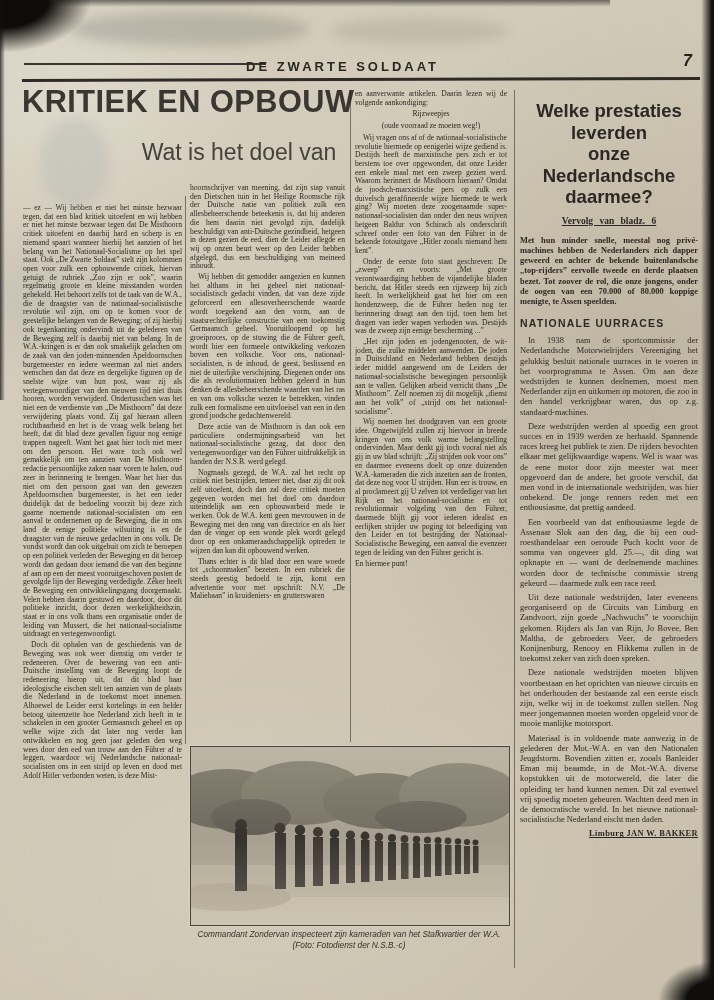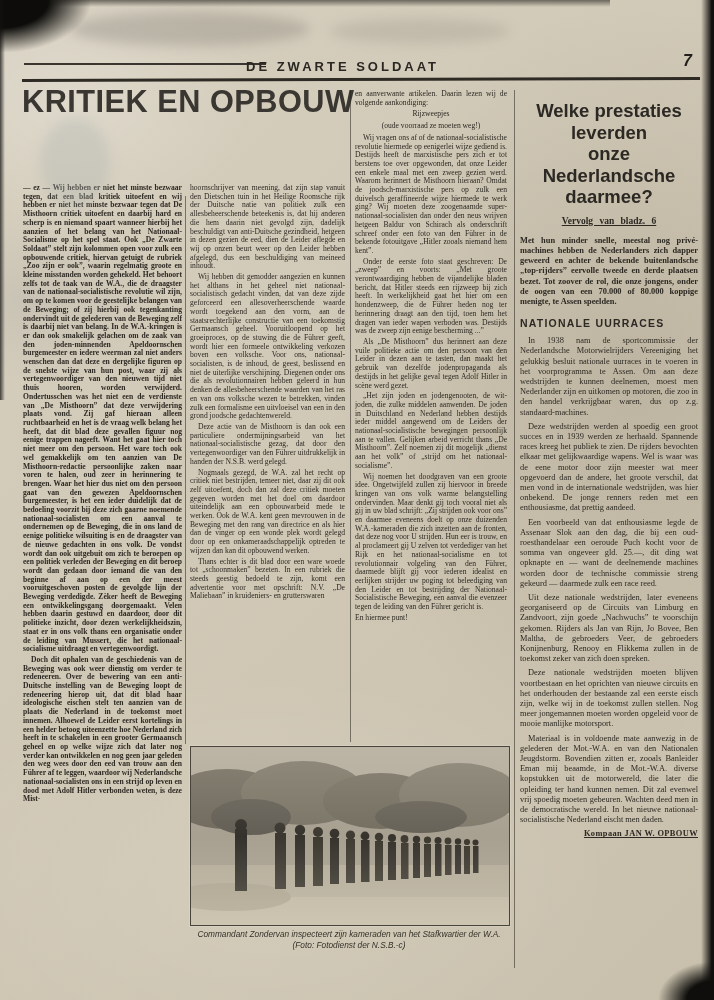--- a/index.html
+++ b/index.html
@@ -37,21 +37,21 @@
     transform:rotate(-.15deg);}
   
   .headline{position:absolute;left:22px;top:84px;width:326px;margin:0;
     font:700 31px/36px "Liberation Sans",sans-serif;letter-spacing:.5px;color:#3a3732;
     transform:scaleX(.99);transform-origin:left;white-space:nowrap;}
   .subtitle{position:absolute;left:128px;top:138px;width:222px;text-align:center;
     font:400 23px/28px "Liberation Sans",sans-serif;color:#45423b;}
   
   .col{position:absolute;overflow:hidden;color:#2c2822;
     font:7.6px/8.7px "Liberation Serif",serif;text-align:justify;}
-  .col1{left:23px;top:184px;width:159px;height:772px;font-weight:bold;}
+  .col1{left:23px;top:204px;width:159px;height:772px;}
   .col2{left:190px;top:184px;width:155px;height:548px;}
   .col3{left:355px;top:90px;width:152px;height:652px;}
   .col4{left:520px;top:90px;width:178px;height:880px;font-size:8.4px;line-height:10.2px;}
   .para{margin:0 0 2px;text-indent:8px;}
   .col4 .para{margin:0 0 4px;}
   .para.noindent{text-indent:0;}
   .para.center{text-align:center;text-indent:0;margin:3px 0;}
   .para.bold{font-weight:700;font-family:Liberation Serif, serif;}
   .para.bolditalic{font-weight:700;font-style:italic;}
   .vrule{position:absolute;width:1px;background:rgba(42,38,31,.55);}
@@ -80,20 +80,21 @@
 
 <div class="paper">
 
   <div class="thin-rule"></div>
   <div class="masthead">DE ZWARTE SOLDAAT</div>
   <div class="pageno">7</div>
   <div class="masthead-rule"></div>
 
   <h1 class="headline">KRITIEK EN OPBOUW</h1>
   <div class="subtitle">
+    <div>Wat is het doel van</div>
   </div>
 
   <div class="col col1">
       <p class="para noindent">— ez — Wij hebben er niet het minste bezwaar tegen, dat een blad kritiek uitoefent en wij hebben er niet het minste bezwaar tegen dat De Misthoorn critiek uitoefent en daarbij hard en scherp is en niemand spaart wanneer hierbij het aanzien of het belang van het Nationaal-Socialisme op het spel staat. Ook „De Zwarte Soldaat” stelt zijn kolommen open voor zulk een opbouwende critiek, hiervan getuigt de rubriek „Zoo zijn er ook”, waarin regelmatig groote en kleine misstanden worden gehekeld. Het behoort zelfs tot de taak van de W.A., die de draagster van de nationaal-socialistische revolutie wil zijn, om op te komen voor de geestelijke belangen van de Beweging; of zij hierbij ook tegenkanting ondervindt uit de gelederen van de Beweging zelf is daarbij niet van belang. In de W.A.-kringen is er dan ook smakelijk gelachen om de zaak van den joden-minnenden Apeldoornschen burgemeester en iedere weerman zal niet anders wenschen dan dat deze en dergelijke figuren op de snelste wijze van hun post, waar zij als vertegenwoordiger van den nieuwen tijd niet thuis hooren, worden verwijderd. Ondertusschen was het niet een de verdienste van „De Misthoorn” dat deze verwijdering plaats vond. Zij gaf hieraan alleen ruchtbaarheid en het is de vraag welk belang het heeft, dat dit blad deze gevallen figuur nog eenige trappen nageeft. Want het gaat hier toch niet meer om den persoon. Het ware toch ook wel gemakkelijk om ten aanzien van De Misthoorn-redactie persoonlijke zaken naar voren te halen, oud zeer in herinnering te brengen. Waar het hier dus niet om den persoon gaat van den gewezen Apeldoornschen burgemeester, is het een ieder duidelijk dat de bedoeling voorzit bij deze zich gaarne noemende nationaal-socialisten om een aanval te ondernemen op de Beweging, die in ons land de eenige politieke wilsuiting is en de draagster van de nieuwe gedachten in ons volk. De vondst wordt dan ook uitgebuit om zich te beroepen op een politiek verleden der Beweging en dit beroep wordt dan gedaan door iemand die van den beginne af aan op een der meest vooruitgeschoven posten de gevolgde lijn der Beweging verdedigde. Zèker heeft de Beweging een ontwikkelingsgang doorgemaakt. Velen hebben daarin gestuwd en daardoor, door dit politieke inzicht, door dezen werkelijkheidszin, staat er in ons volk thans een organisatie onder de leiding van Mussert, die het nationaal-socialisme uitdraagt en vertegenwoordigt.</p>
       <p class="para">Doch dit ophalen van de geschiedenis van de Beweging was ook weer dienstig om verder te redeneeren. Over de bewering van een anti-Duitsche instelling van de Beweging loopt de redeneering hierop uit, dat dit blad haar ideologische eischen stelt ten aanzien van de plaats die Nederland in de toekomst moet innemen. Alhoewel de Leider eerst kortelings in een helder betoog uiteenzette hoe Nederland zich heeft in te schakelen in een grooter Germaansch geheel en op welke wijze zich dat later nog verder kan ontwikkelen en nog geen jaar geleden den weg wees door den eed van trouw aan den Führer af te leggen, waardoor wij Nederlandsche nationaal-socialisten ons in een strijd op leven en dood met Adolf Hitler verbonden weten, is deze Mist-</p>
     </div>
   <div class="vrule vr1"></div>
   <div class="col col2">
       <p class="para noindent">hoornschrijver van meening, dat zijn stap vanuit den Dietschen tuin in het Heilige Roomsche rijk der Duitsche natie van politiek zulk een allesbeheerschende beteekenis is, dat hij anderen die hem daarin niet gevolgd zijn, dadelijk beschuldigt van anti-Duitsche gezindheid, hetgeen in dezen gezien de eed, dien de Leider aflegde en wij op onzen beurt weer op den Leider hebben afgelegd, dus een beschuldiging van meineed inhoudt.</p>
       <p class="para">Wij hebben dit gemodder aangezien en kunnen het althans in het geheel niet nationaal-socialistisch gedacht vinden, dat van deze zijde geforceerd een allesoverheerschende waarde wordt toegekend aan den vorm, aan de staatsrechterlijke constructie van een toekomstig Germaansch geheel. Vooruitloopend op het groeiproces, op de stuwing die de Führer geeft, wordt hier een formeele ontwikkeling verkozen boven een volksche. Voor ons, nationaal-socialisten, is de inhoud, de geest, beslissend en niet de uiterlijke verschijning. Diegenen onder ons die als revolutionnairen hebben geleerd in hun denken de allesbeheerschende waarden van het ras en van ons volksche wezen te betrekken, vinden zulk een formalisme een uitvloeisel van een in den grond joodsche gedachtenwereld.</p>
@@ -101,21 +102,20 @@
       <p class="para">Nogmaals gezegd, de W.A. zal het recht op critiek niet bestrijden, temeer niet, daar zij dit ook zelf uitoefent, doch dan zal deze critiek moeten gegeven worden met het doel om daardoor uiteindelijk aan een opbouwarbeid mede te werken. Ook de W.A. kent geen mevrouwen in de Beweging met den rang van directrice en als hier dan de vinger op een wonde plek wordt gelegd door op een onkameraadschappelijk optreden te wijzen dan kan dit opbouwend werken.</p>
       <p class="para">Thans echter is dit blad door een ware woede tot „schoonmaken” bezeten. In een rubriek die steeds geestig bedoeld te zijn, komt een advertentie voor met opschrift: N.V. „De Maliebaan” in kruideniers- en grutterswaren</p>
     </div>
   <div class="vrule vr2"></div>
   <div class="col col3">
       <p class="para noindent">en aanverwante artikelen. Daarin lezen wij de volgende aankondiging:</p>
       <p class="para center">Rijzweepjes</p>
       <p class="para center">(oude voorraad ze moeten weg!)</p>
       <p class="para">Wij vragen ons af of de nationaal-socialistische revolutie hiermede op eenigerlei wijze gediend is. Destijds heeft de marxistische pers zich er tot berstens toe over opgewonden, dat onze Leider een enkele maal met een zweep gezien werd. Waarom herinnert de Misthoorn hieraan? Omdat de joodsch-marxistische pers op zulk een duivelsch geraffineerde wijze hiermede te werk ging? Wij moeten deze zoogenaamde super-nationaal-socialisten dan onder den neus wrijven hetgeen Baldur von Schirach als onderschrift schreef onder een foto van den Führer in de bekende fotouitgave „Hitler zooals niemand hem kent”.</p>
       <p class="para">Onder de eerste foto staat geschreven: De „zweep” en voorts: „Met groote verontwaardiging hebben de vijandelijke bladen bericht, dat Hitler steeds een rijzweep bij zich heeft. In werkelijkheid gaat het hier om een hondenzweep, die de Führer heden nog ter herinnering draagt aan den tijd, toen hem het dragen van ieder wapen verboden was. Destijds was de zweep zijn eenige bescherming ...”</p>
-      <p class="para">Als „De Misthoorn” dus herinnert aan deze vuile politieke actie om den persoon van den Leider in dezen aan te tasten, dan maakt het gebruik van dezelfde jodenpropaganda als destijds in het gelijke geval tegen Adolf Hitler in scène werd gezet.</p>
       <p class="para">„Het zijn joden en jodengenooten, de wit-joden, die zulke middelen aanwenden. De joden in Duitschland en Nederland hebben destijds ieder middel aangewend om de Leiders der nationaal-socialistische bewegingen persoonlijk aan te vallen. Gelijken arbeid verricht thans „De Misthoorn”. Zelf noemen zij dit mogelijk „dienst aan het volk” of „strijd om het nationaal-socialisme”.</p>
       <p class="para">Wij noemen het doodgraven van een groote idee. Ongetwijfeld zullen zij hiervoor in breede kringen van ons volk warme belangstelling ondervinden. Maar denkt gij toch vooral niet als gij in uw blad schrijft: „Zij strijden ook voor ons” en daarmee eveneens doelt op onze duizenden W.A.-kameraden die zich inzetten aan de fronten, dat deze nog voor U strijden. Hun eer is trouw, en al proclameert gij U zelven tot verdediger van het Rijk en het nationaal-socialisme en tot revolutionnair volgeling van den Führer, daarmede blijft gij voor iederen idealist en eerlijken strijder uw poging tot beleediging van den Leider en tot bestrijding der Nationaal-Socialistische Beweging, een aanval die evenzeer tegen de leiding van den Führer gericht is.</p>
       <p class="para noindent">En hiermee punt!</p>
     </div>
   <div class="vrule vr3"></div>
 
   <div class="col col4">
     <div class="rheadline">
       <div>Welke prestaties leverden</div>
       <div>onze Nederlandsche</div>
@@ -125,21 +125,21 @@
     <p class="para bold lead noindent">Met hun minder snelle, meestal nog privé-machines hebben de Nederlanders zich dapper geweerd en achter de bekende buitenlandsche „top-rijders” eervolle tweede en derde plaatsen bezet. Tot zoover de rol, die onze jongens, onder de oogen van een 70.000 of 80.000 koppige menigte, te Assen speelden.</p>
     <h3 class="subhead">NATIONALE UURRACES</h3>
     <div>
         <p class="para">In 1938 nam de sportcommissie der Nederlandsche Motorwielrijders Vereeniging het gelukkig besluit nationale uurraces in te voeren in het voorprogramma te Assen. Om aan deze wedstrijden te kunnen deelnemen, moest men Nederlander zijn en uitkomen op motoren, die zoo in den handel verkrijgbaar waren, dus op z.g. standaard-machines.</p>
         <p class="para">Deze wedstrijden werden al spoedig een groot succes en in 1939 werden ze herhaald. Spannende races kreeg het publiek te zien. De rijders bevochten elkaar met gelijkwaardige wapens. Wel is waar was de eene motor door zijn meester wat meer opgevoerd dan de andere, het groote verschil, dat men vond in de internationale wedstrijden, was hier onbekend. De jonge renners reden met een enthousiasme, dat prettig aandeed.</p>
         <p class="para">Een voorbeeld van dat enthousiasme legde de Assenaar Slok aan den dag, die bij een oud-roesthandelaar een oeroude Puch kocht voor de somma van ongeveer gld. 25.—, dit ding wat opknapte en — want de deelnemende machines worden door de technische commissie streng gekeurd — daarmede zulk een race reed.</p>
         <p class="para">Uit deze nationale wedstrijden, later eveneens georganiseerd op de Circuits van Limburg en Zandvoort, zijn goede „Nachwuchs” te voorschijn gekomen. Rijders als Jan van Rijn, Jo Bovee, Ben Maltha, de gebroeders Veer, de gebroeders Konijnenburg, Renooy en Flikkema zullen in de toekomst zeker van zich doen spreken.</p>
         <p class="para">Deze nationale wedstrijden moeten blijven voortbestaan en het oprichten van nieuwe circuits en het onderhouden der bestaande zal een eerste eisch zijn, welke wij in de toekomst zullen stellen. Nog meer jongemannen moeten worden opgeleid voor de mooie manlijke motorsport.</p>
         <p class="para">Materiaal is in voldoende mate aanwezig in de gelederen der Mot.-W.A. en van den Nationalen Jeugdstorm. Bovendien zitten er, zooals Banleider Eman mij beaamde, in de Mot.-W.A. diverse kopstukken uit de motorwereld, die later die opleiding ter hand kunnen nemen. Dit zal evenwel vrij spoedig moeten gebeuren. Wachten deed men in de democratische wereld. In het nieuwe nationaal-socialistische Nederland eischt men daden.</p>
       </div>
-    <p class="para sig">Kompaan JAN W. OPBOUW</p>
+    <p class="para sig">Limburg JAN W. BAKKER</p>
   </div>
 
   <figure class="photo">
     <svg width="318" height="178" viewBox="0 0 318 178" aria-hidden="true">
       <rect width="318" height="178" fill="#a59e8f"></rect>
       <rect y="0" width="318" height="62" fill="#b1aa9a"></rect>
       <rect y="54" width="318" height="14" fill="#b8b1a0"></rect>
       <ellipse cx="36" cy="52" rx="58" ry="30" fill="#6a6558"></ellipse>
       <ellipse cx="112" cy="46" rx="62" ry="32" fill="#767062"></ellipse>
       <ellipse cx="190" cy="54" rx="58" ry="28" fill="#6e695b"></ellipse>

